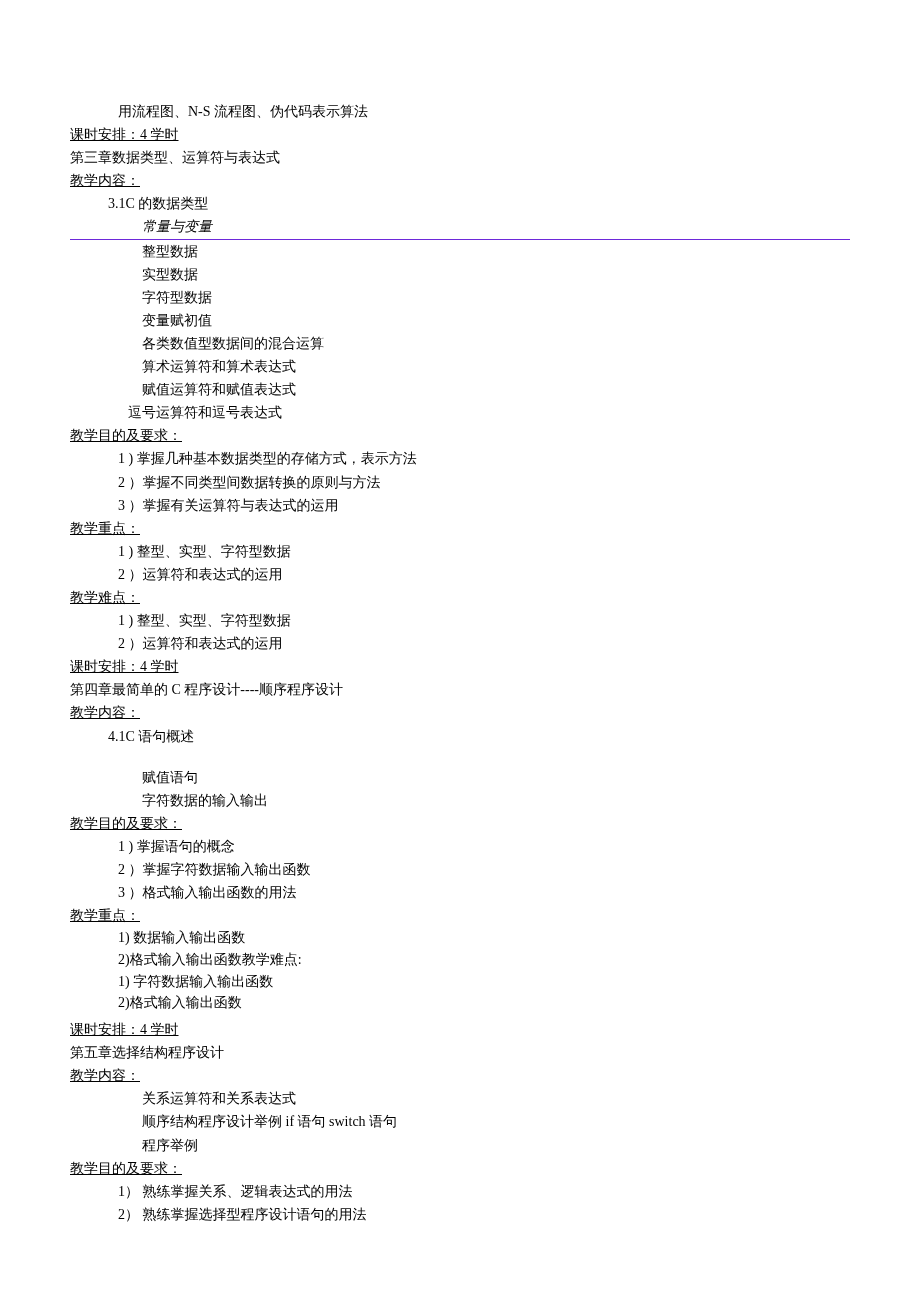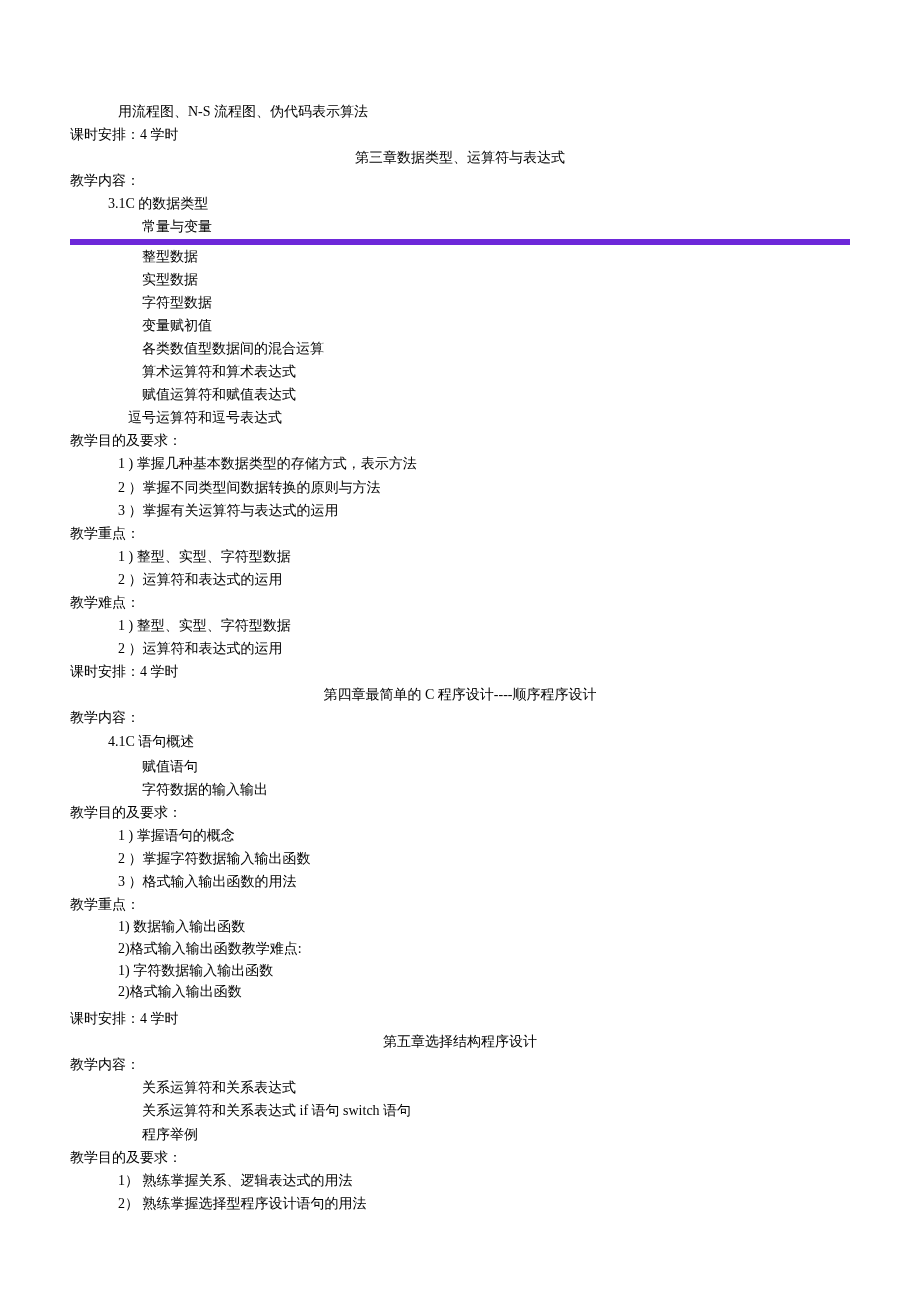--- a/index.html
+++ b/index.html
@@ -8,36 +8,36 @@
     line-height: 1.65;
     color: #000;
     background: #fff;
     margin: 0;
     padding: 100px 70px 60px 70px;
     width: 920px;
     box-sizing: border-box;
   }
   .indent1 { padding-left: 48px; }
   .indent2 { padding-left: 72px; }
-  .label { padding-left: 0; }
+  .label { padding-left: 0; text-decoration: underline; }
   .chapter {
-    text-align: center;
     padding: 0;
   }
   .underline {
-    border-bottom: 6px solid #6d28d9;
+    border-bottom: 1px solid #6d28d9;
     display: block;
     overflow: hidden;
     white-space: nowrap;
+    font-style: italic;
   }
   .underline .fill {
     display: inline-block;
   }
   .line { display: block; }
-  .group { margin-top: 2px; }
+  .group { margin-top: 18px; }
 </style>
 </head>
 <body>
 
 <span class="line indent1">用流程图、N-S 流程图、伪代码表示算法</span>
 <span class="line label">课时安排：4 学时</span>
 
 <span class="line chapter">第三章数据类型、运算符与表达式</span>
 
 <span class="line label">教学内容：</span>
@@ -88,18 +88,18 @@
 <span class="line indent1" style="line-height:1.55">2)格式输入输出函数教学难点:</span>
 <span class="line indent1" style="line-height:1.55">1) 字符数据输入输出函数</span>
 <span class="line indent1" style="line-height:1.55">2)格式输入输出函数</span>
 
 <span class="line label" style="margin-top:4px">课时安排：4 学时</span>
 
 <span class="line chapter">第五章选择结构程序设计</span>
 
 <span class="line label">教学内容：</span>
 <span class="line indent2">关系运算符和关系表达式</span>
-<span class="line indent2">关系运算符和关系表达式 if 语句 switch 语句</span>
+<span class="line indent2">顺序结构程序设计举例 if 语句 switch 语句</span>
 <span class="line indent2">程序举例</span>
 
 <span class="line label">教学目的及要求：</span>
 <span class="line indent1">1） 熟练掌握关系、逻辑表达式的用法</span>
 <span class="line indent1">2） 熟练掌握选择型程序设计语句的用法</span>
 
 </body></html>

